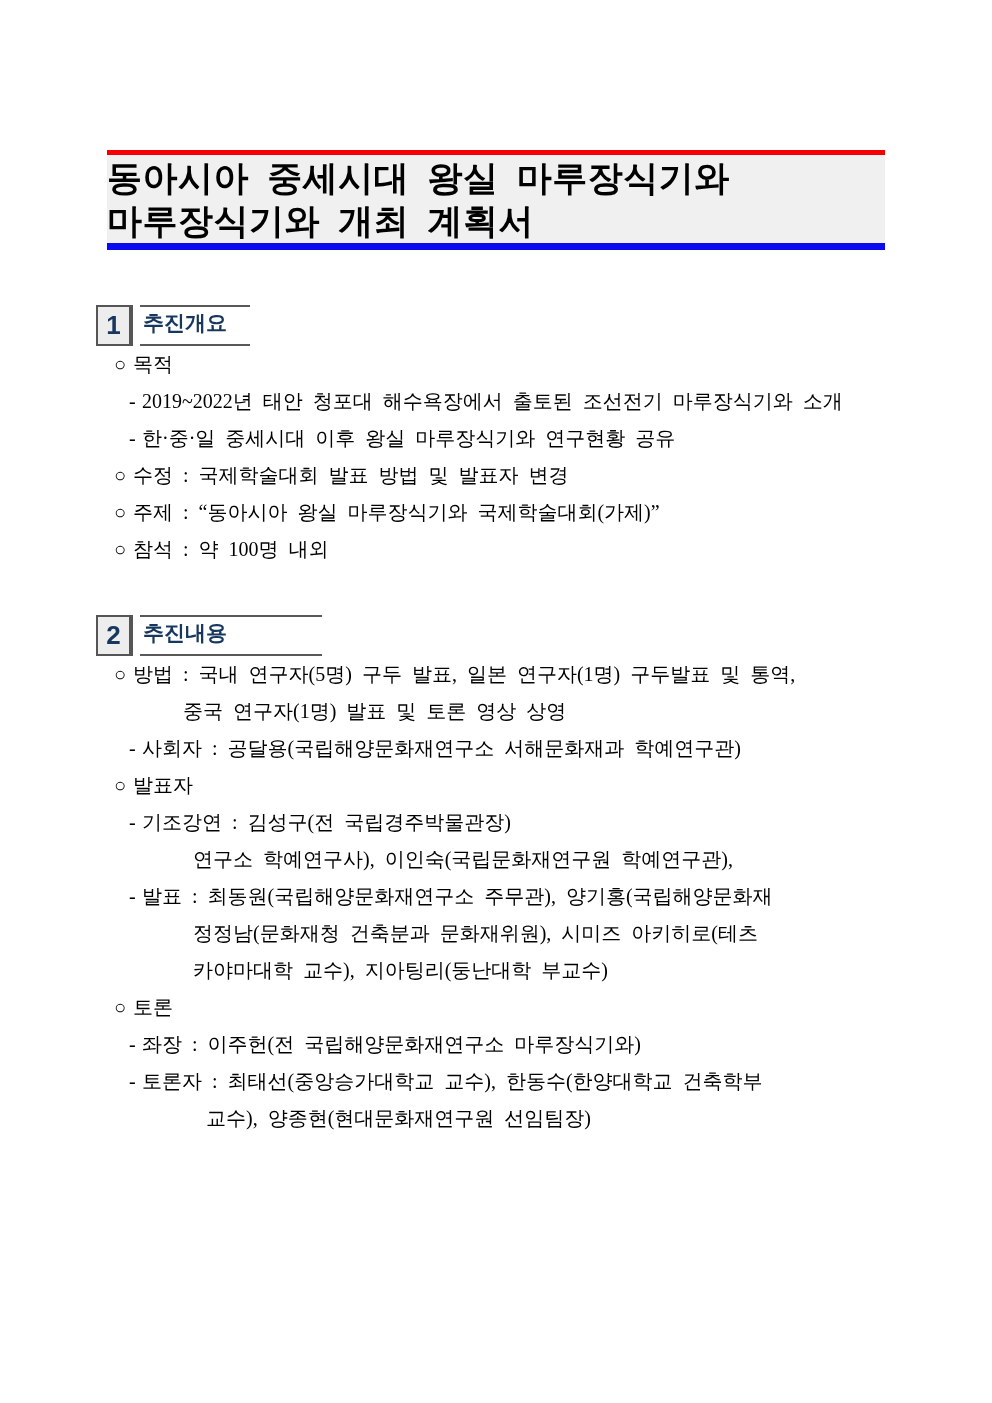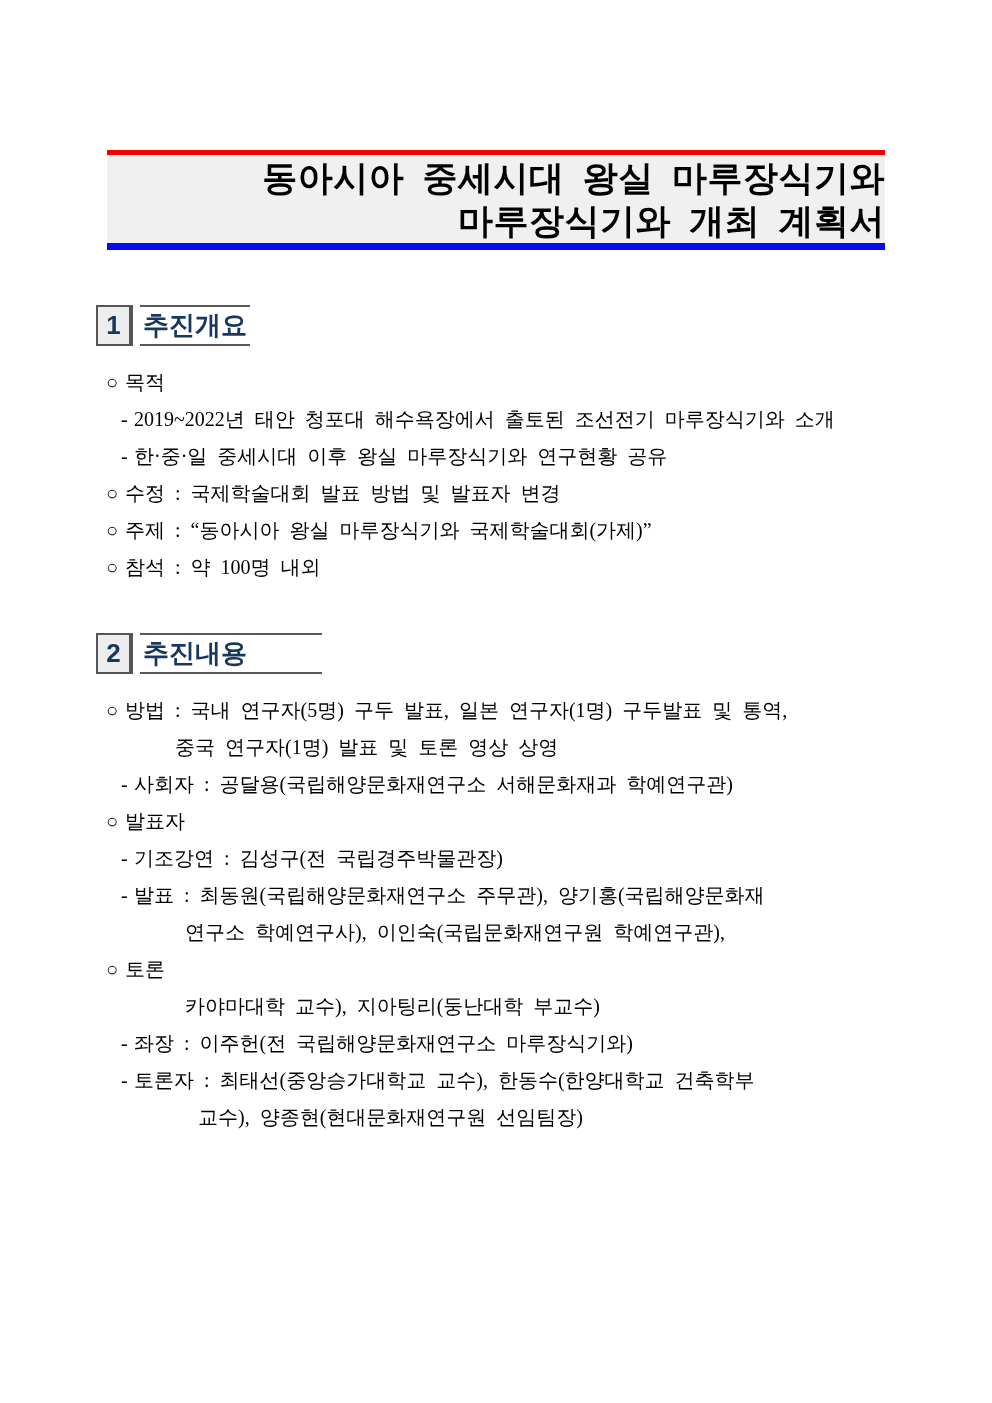--- a/index.html
+++ b/index.html
@@ -20,21 +20,21 @@
   
   .title-block{
     position:absolute;
     left:107px; top:150px;
     width:778px;
   }
   .bar-top{height:5px;background:var(--red,#f00);}
   .bar-bottom{height:7px;background:var(--blue,#00f);}
   .title-inner{
     background:var(--titlebg,#f0f0f0);
-    text-align:right;
+    text-align:left;
     padding:1px 0 1px 0;
     font-family:"Liberation Sans","DejaVu Sans",sans-serif;
     font-weight:bold;
     font-size:35px;
     line-height:43px;
     letter-spacing:0.5px;
     word-spacing:8px;
     color:#000;
   }
 
@@ -66,31 +66,31 @@
     font-weight:bold;
     font-size:26px;
     color:var(--navy,#17375e);
   }
   .heading-rule{
     box-sizing:border-box;
     margin-left:7px;
     border-top:2px solid var(--rule,#595959);
     border-bottom:2px solid var(--rule,#595959);
     padding:3px 0 4px 3px;
-    font-family:Liberation Sans, sans-serif;
+    font-family:Liberation Mono, monospace;
     font-weight:bold;
-    font-size:26px;
+    font-size:21px;
     line-height:30px;
     color:var(--navy,#17375e);
     white-space:nowrap;
   }
   .rule-narrow{width:110px;}
   .rule-wide{width:182px;}
 
-  .item-list{margin-top:18px;}
+  .item-list{padding-left:8px;}
   .line{
     height:37px;
     line-height:37px;
     font-size:20px;
     word-spacing:5px;
     white-space:nowrap;
   }
   .line .marker{display:inline-block;}
   .line.b1{padding-left:106px;}
   .line.b1 .marker{width:19px;}
@@ -146,28 +146,29 @@
   <div class="line b1"><span class="marker">○</span><span class="text">방법 : 국내 연구자(5명) 구두 발표, 일본 연구자(1명) 구두발표 및 통역,</span></div>
 
   <div class="line c1"><span class="text">중국 연구자(1명) 발표 및 토론 영상 상영</span></div>
 
   <div class="line b2"><span class="marker">-</span><span class="text">사회자 : 공달용(국립해양문화재연구소 서해문화재과 학예연구관)</span></div>
 
   <div class="line b1"><span class="marker">○</span><span class="text">발표자</span></div>
 
   <div class="line b2"><span class="marker">-</span><span class="text">기조강연 : 김성구(전 국립경주박물관장)</span></div>
 
+  <div class="line c2"><span class="text">연구소 학예연구사), 이인숙(국립문화재연구원 학예연구관),</span></div>
+
   <div class="line b2"><span class="marker">-</span><span class="text">발표 : 최동원(국립해양문화재연구소 주무관), 양기홍(국립해양문화재</span></div>
 
-  <div class="line c2"><span class="text">연구소 학예연구사), 이인숙(국립문화재연구원 학예연구관),</span></div>
+  <div class="line c2"><span class="text">정정남(문화재청 건축분과 문화재위원), 시미즈 아키히로(테츠</span></div>
 
+  <div class="line c2"><span class="text">카야마대학 교수), 지아팅리(둥난대학 부교수)</span></div>
 
   <div class="line b1"><span class="marker">○</span><span class="text">토론</span></div>
-
-  <div class="line c2"><span class="text">카야마대학 교수), 지아팅리(둥난대학 부교수)</span></div>
 
   <div class="line b2"><span class="marker">-</span><span class="text">좌장 : 이주헌(전 국립해양문화재연구소 마루장식기와)</span></div>
 
   <div class="line b2"><span class="marker">-</span><span class="text">토론자 : 최태선(중앙승가대학교 교수), 한동수(한양대학교 건축학부</span></div>
 
   <div class="line c3"><span class="text">교수), 양종현(현대문화재연구원 선임팀장)</span></div>
 </div>
   </div>
 </div>
 

